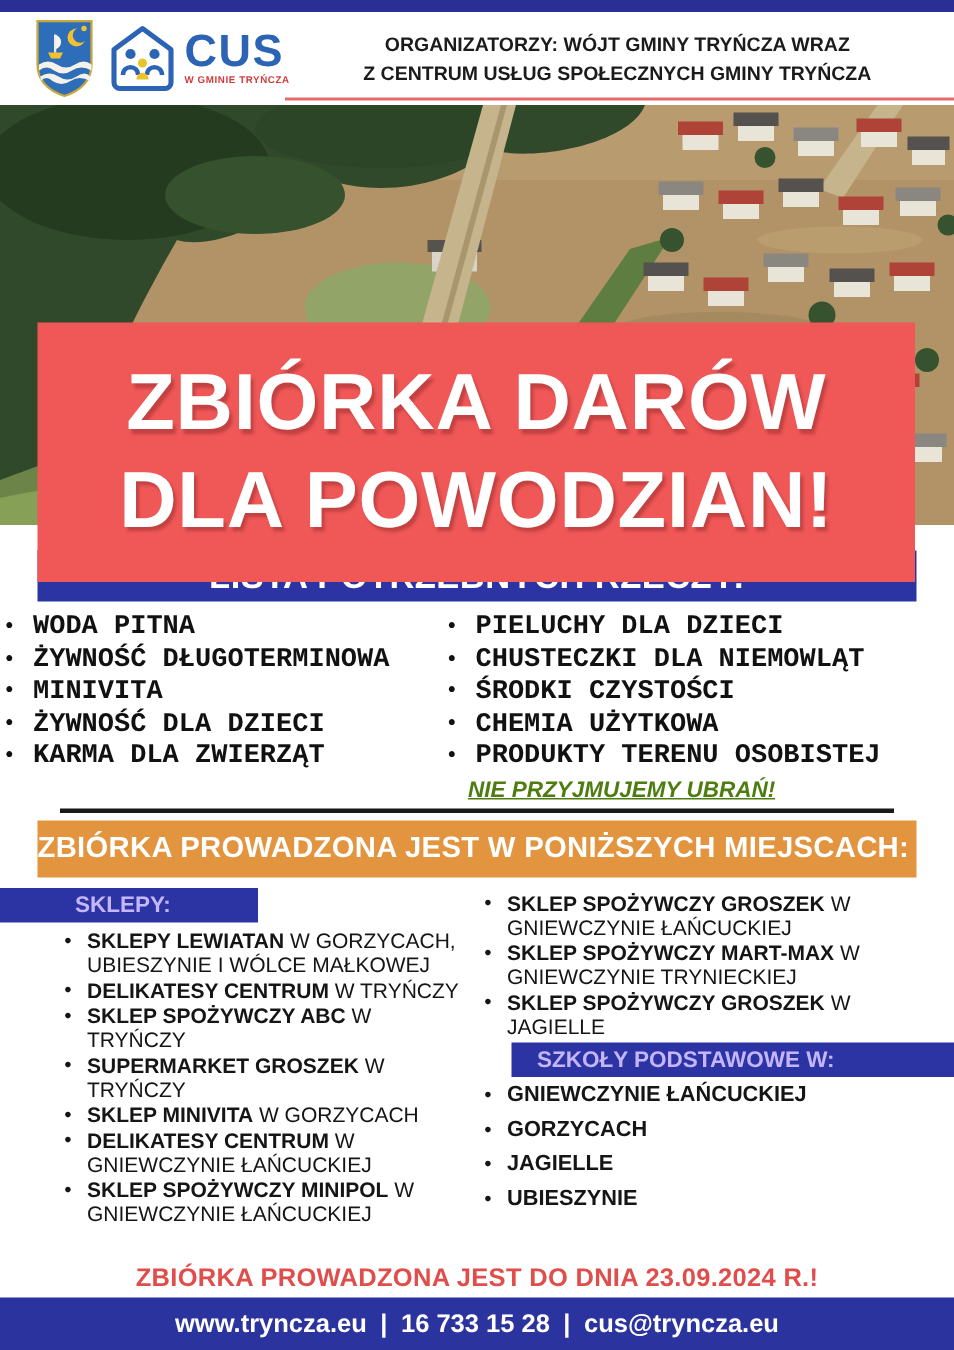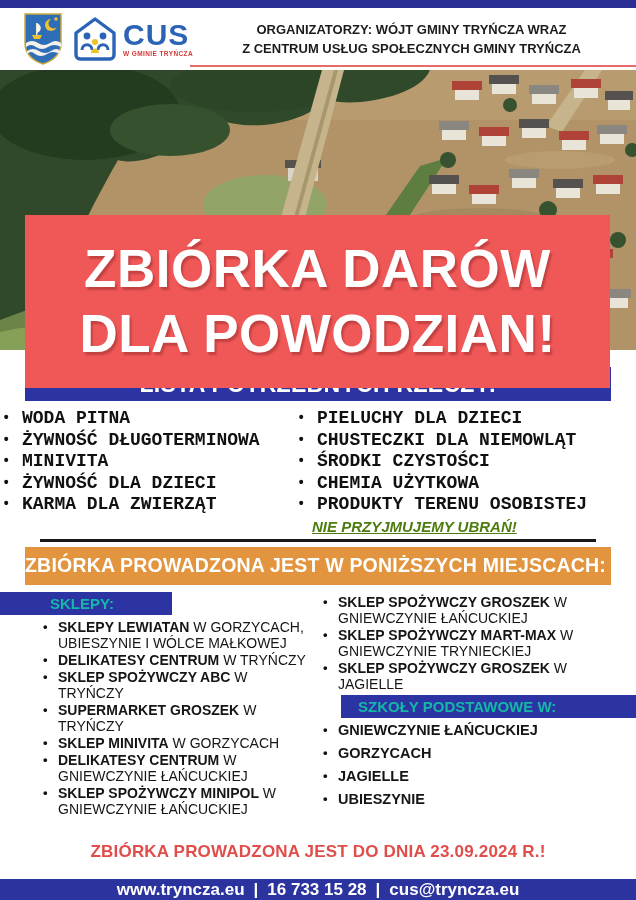--- a/index.html
+++ b/index.html
@@ -47,33 +47,33 @@
   
   .notice{margin-top:3px;text-align:center;font-weight:700;font-size:16.5px;line-height:19px;color:#2c34a3;}
   
   .banner-orange{margin:5px 25px 0 25px;height:38px;background:#e2953e;
     display:flex;align-items:center;}
   .banner-orange span{color:#fff;font-weight:700;font-size:19.5px;letter-spacing:.2px;}
   
   .locations{display:flex;margin-top:7px;}
   .loc-col-left{width:308px;box-sizing:border-box;}
   .loc-col-right{flex:1;box-sizing:border-box;}
-  .col-head{background:#2c34a3;color:#14b8a6;font-weight:700;font-size:15px;padding:3px 0 3px 50px;}
+  .col-head{background:#2c34a3;color:#c4b5fd;font-weight:700;font-size:15px;padding:3px 0 3px 50px;}
   .col-head.left-bleed{width:172px;box-sizing:border-box;}
   .col-head.right-bleed{margin-right:0;padding-left:17px;margin-top:3px;margin-left:33px;}
   .loc-list{list-style:none;margin:4px 0 0 0;padding:0 0 0 42px;}
   .loc-col-right .loc-list{padding-left:14px;margin-top:2px;}
   .loc-list li{position:relative;padding-left:16px;font-size:14px;line-height:16px;color:#151515;margin-bottom:1px;}
   .loc-list li::before{content:"•";position:absolute;left:1px;top:0;font-size:13px;font-weight:700;}
   .loc-list .bld{font-weight:700;}
   .schools-list li{font-weight:700;font-size:14.5px;line-height:20px;margin-bottom:3px;}
   
   .deadline{position:absolute;left:0;right:0;bottom:38px;text-align:center;
     font-weight:700;font-size:17px;color:#e04e4c;letter-spacing:.2px;}
-  .footer{position:absolute;left:0;right:0;bottom:0;height:21px;background:#2b339e;
+  .footer{position:absolute;left:0;right:0;bottom:0;height:35px;background:#2b339e;
     display:flex;align-items:center;justify-content:center;gap:9px;
     color:#fff;font-weight:700;font-size:17px;}
 </style>
 </head>
 <body>
 
 <div class="poster">
 
   <div class="topbar"></div>
 

